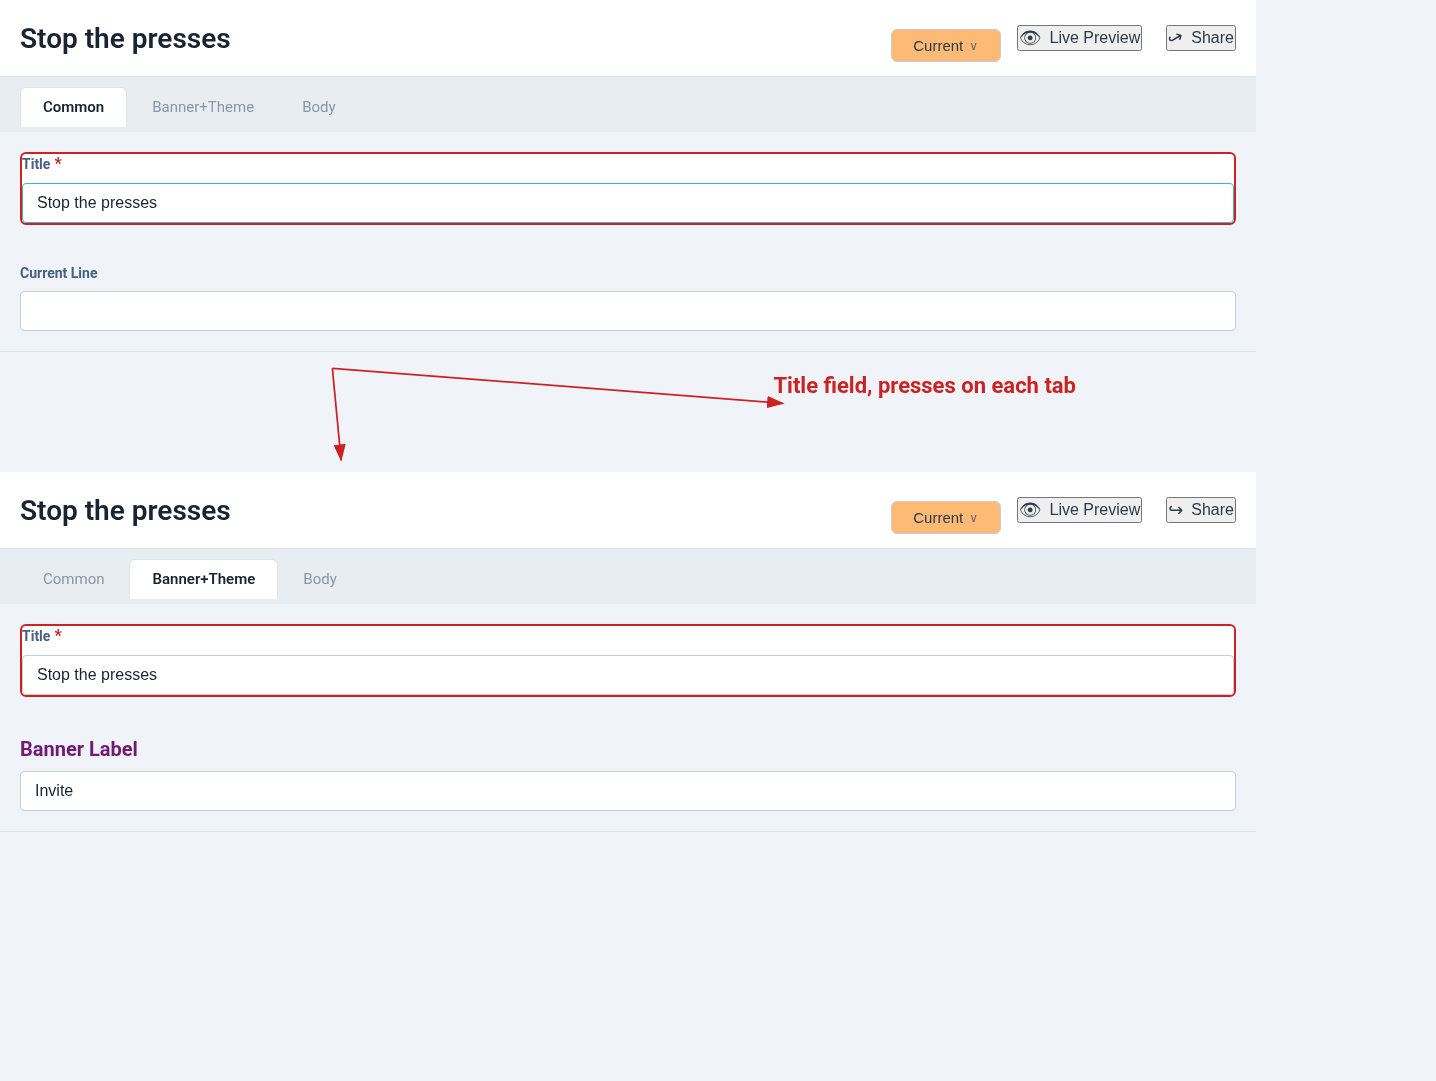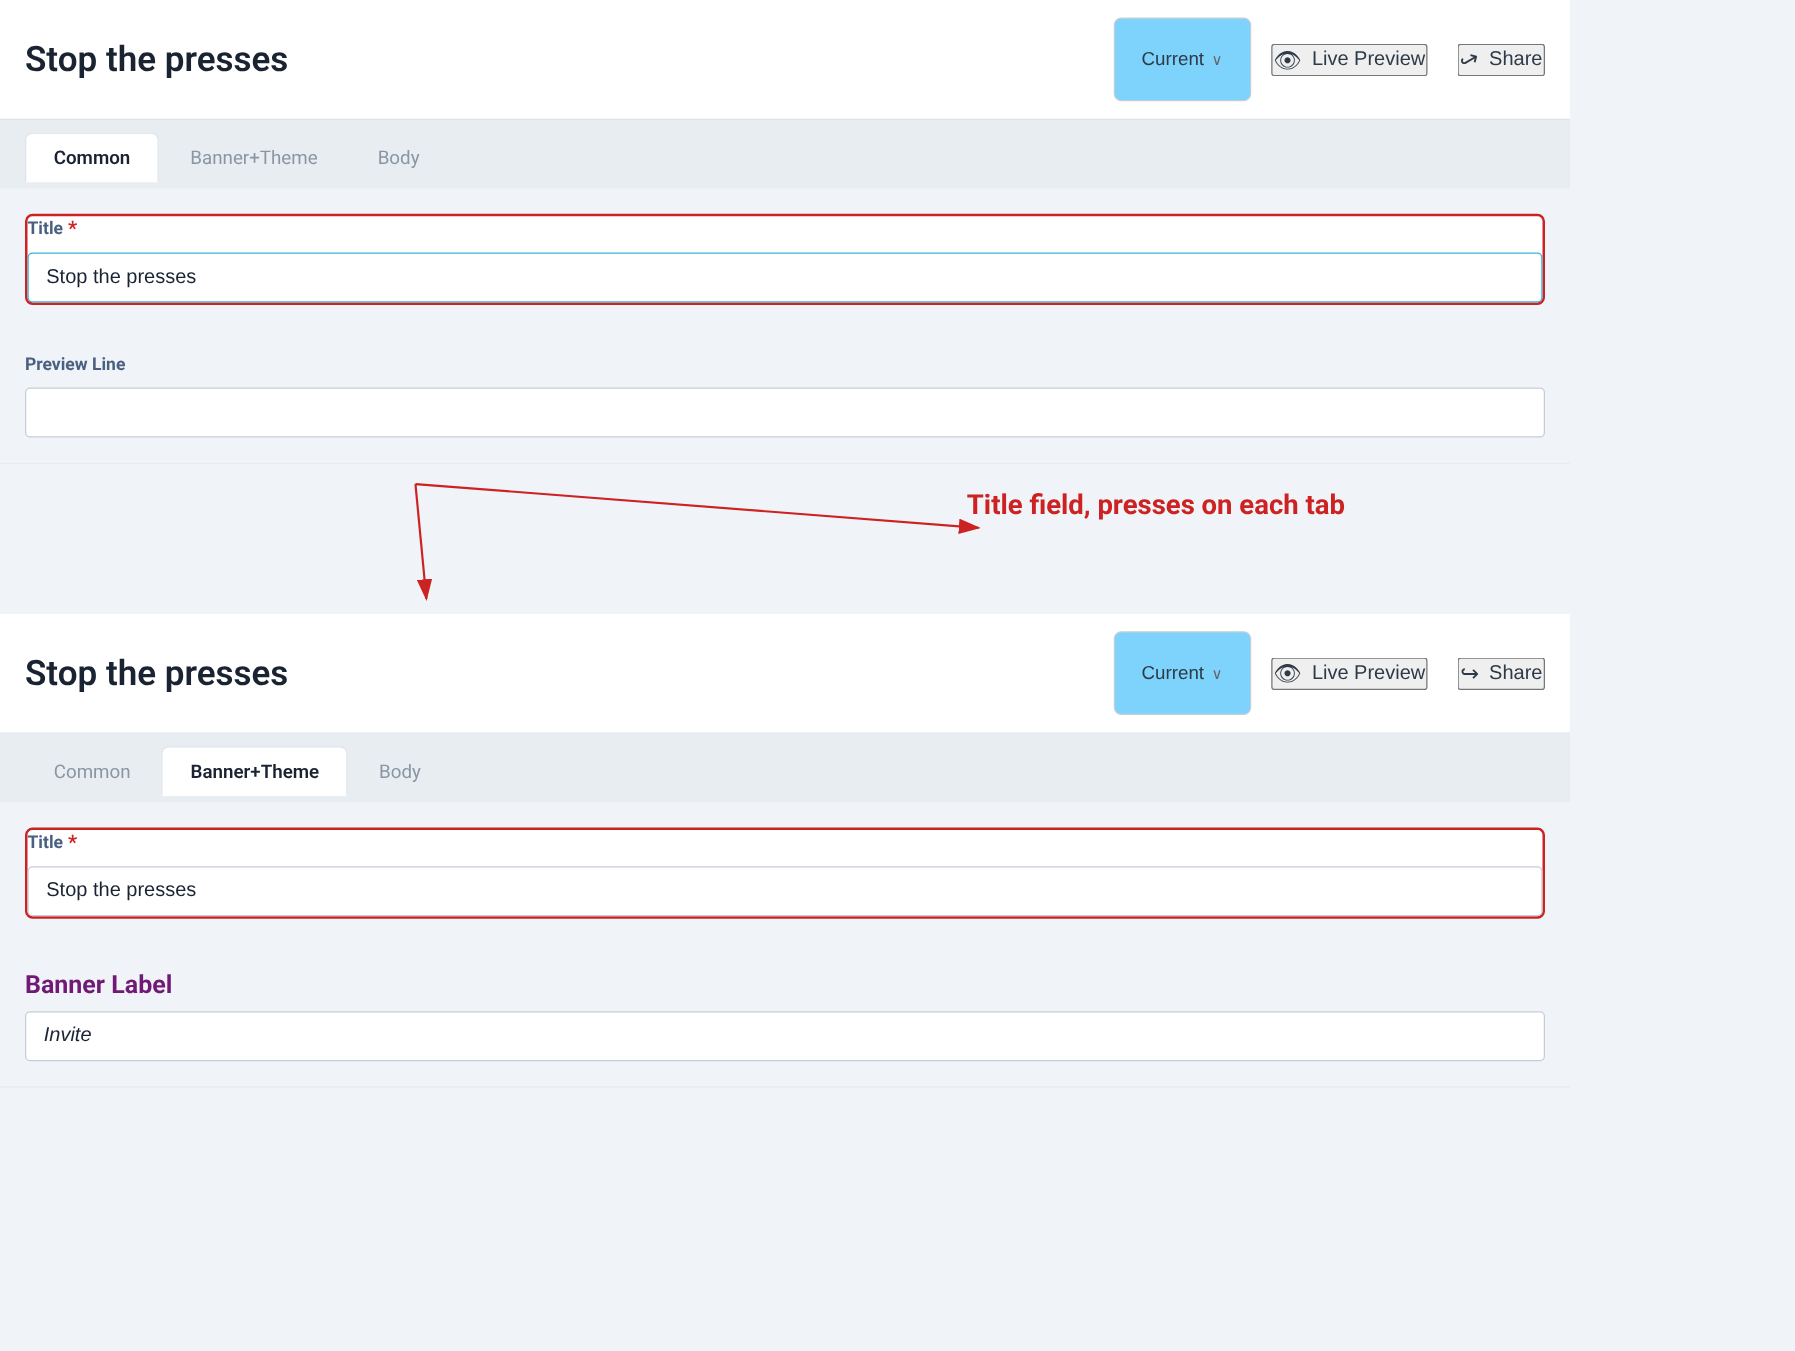--- a/index.html
+++ b/index.html
@@ -32,27 +32,28 @@
       color: #1a2332;
       flex: 1;
     }
 
     .version-dropdown {
       display: flex;
       align-items: center;
       gap: 6px;
       border: 1px solid #c5cdd6;
       border-radius: 6px;
-      padding: 24px 14px;
+      padding: 7px 14px;
       font-size: 15px;
       color: #2d3a47;
-      background: #7dd3fc;
+      background: #fdba74;
       cursor: pointer;
       min-width: 110px;
       justify-content: center;
+      margin-top: 15px;
     }
 
     .version-dropdown .chevron {
       font-size: 12px;
       color: #666;
     }
 
     .header-actions {
       display: flex;
       align-items: center;
@@ -170,21 +171,20 @@
 
     .subject-input {
       width: 100%;
       border: 1px solid #c5cdd6;
       border-radius: 4px;
       padding: 10px 14px;
       font-size: 16px;
       color: #1a2332;
       background: #fff;
       outline: none;
-      font-style: italic;
     }
 
     
     .annotation-container {
       position: relative;
       background: #f0f4f8;
       height: 120px;
     }
 
     .annotation-text {
@@ -274,21 +274,21 @@
           <div class="field-label">
             <span>Title</span>
             <span class="required-star">*</span>
           </div>
           <input class="text-input" type="text" value="Stop the presses" style="">
         </div>
 
       </div>
 
       <div class="subject-line-section">
-        <div class="subject-label">Preview Line</div>
+        <div class="subject-label">Current Line</div>
         <input class="subject-input" type="text" style="">
       </div>
 
     </div>
   </div>
 
   <div class="annotation-container">
     <span class="annotation-text">Title field, presses on each tab</span>
 
     <svg class="arrow-svg" viewBox="0 0 1436 120" xmlns="http://www.w3.org/2000/svg">

